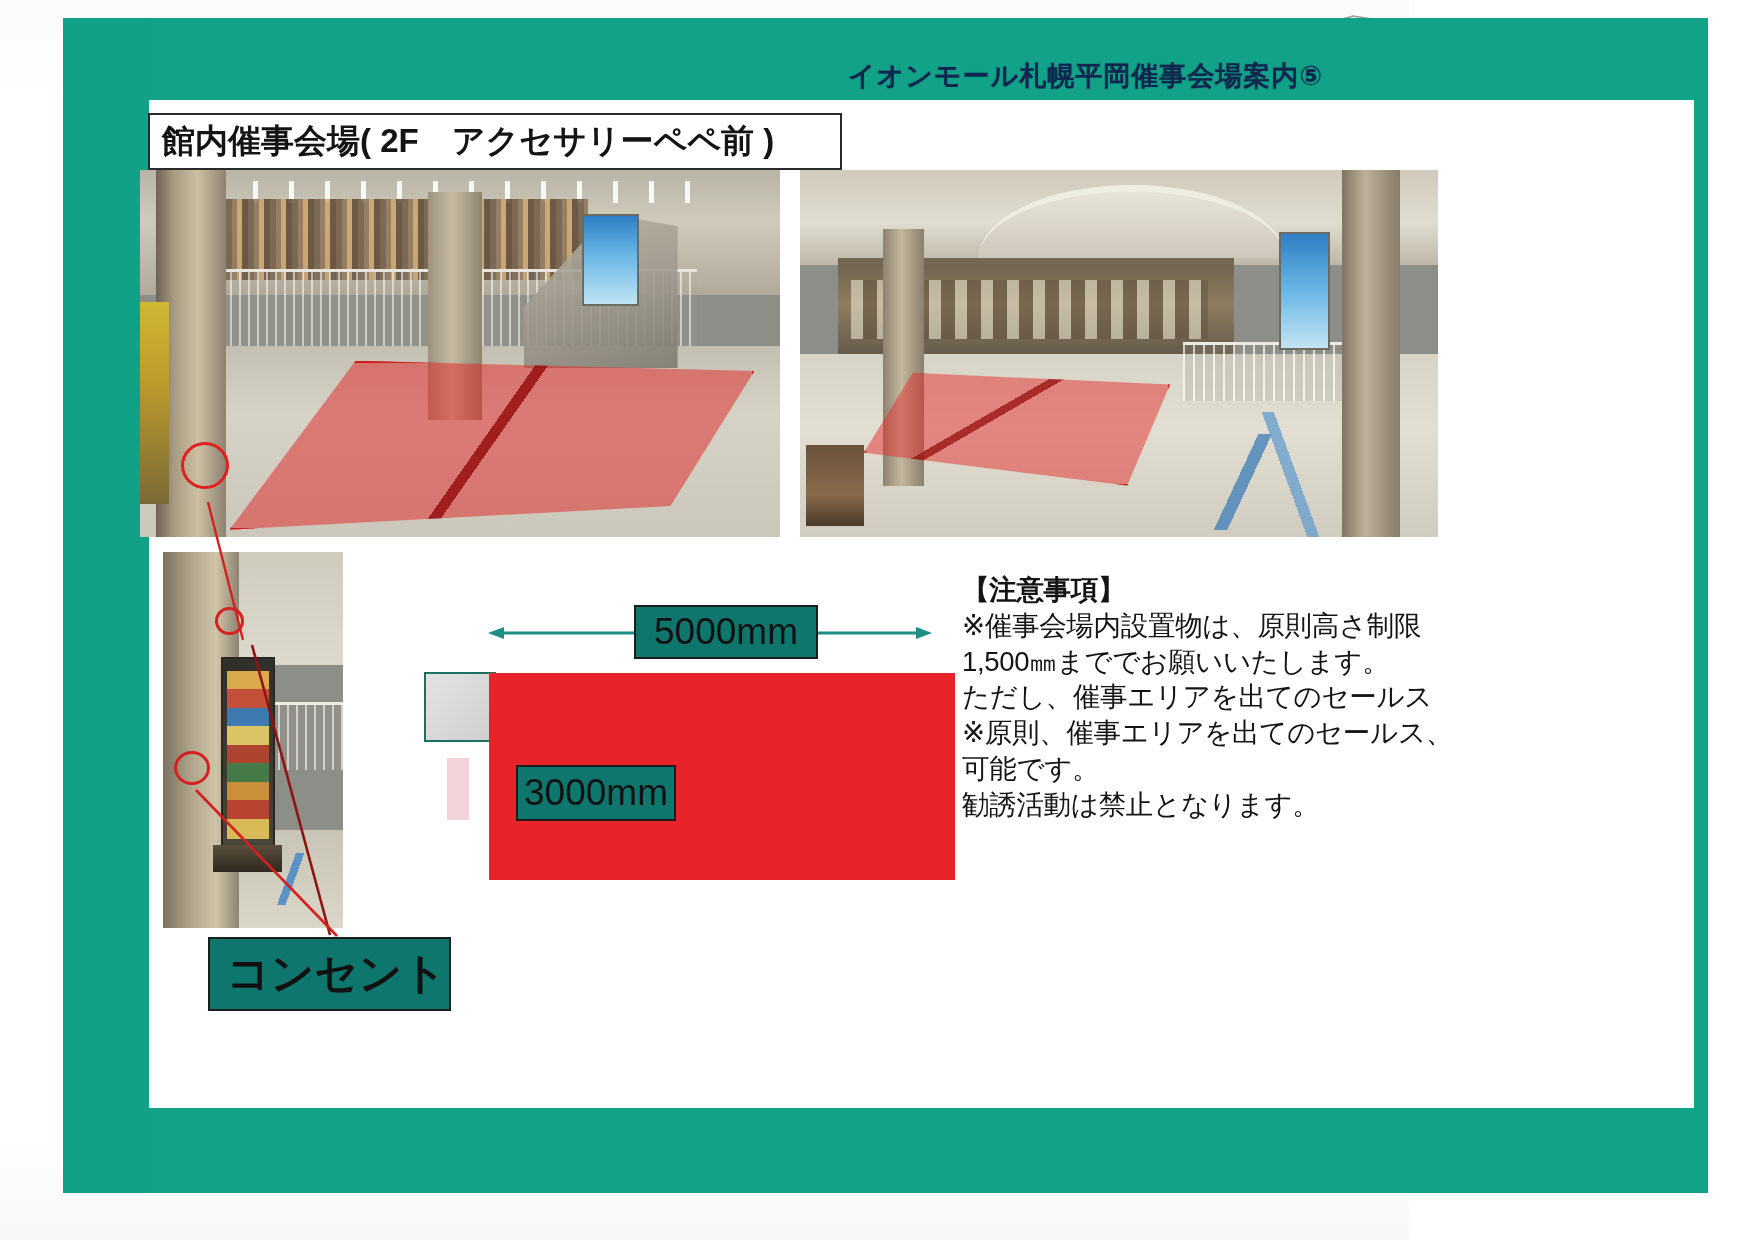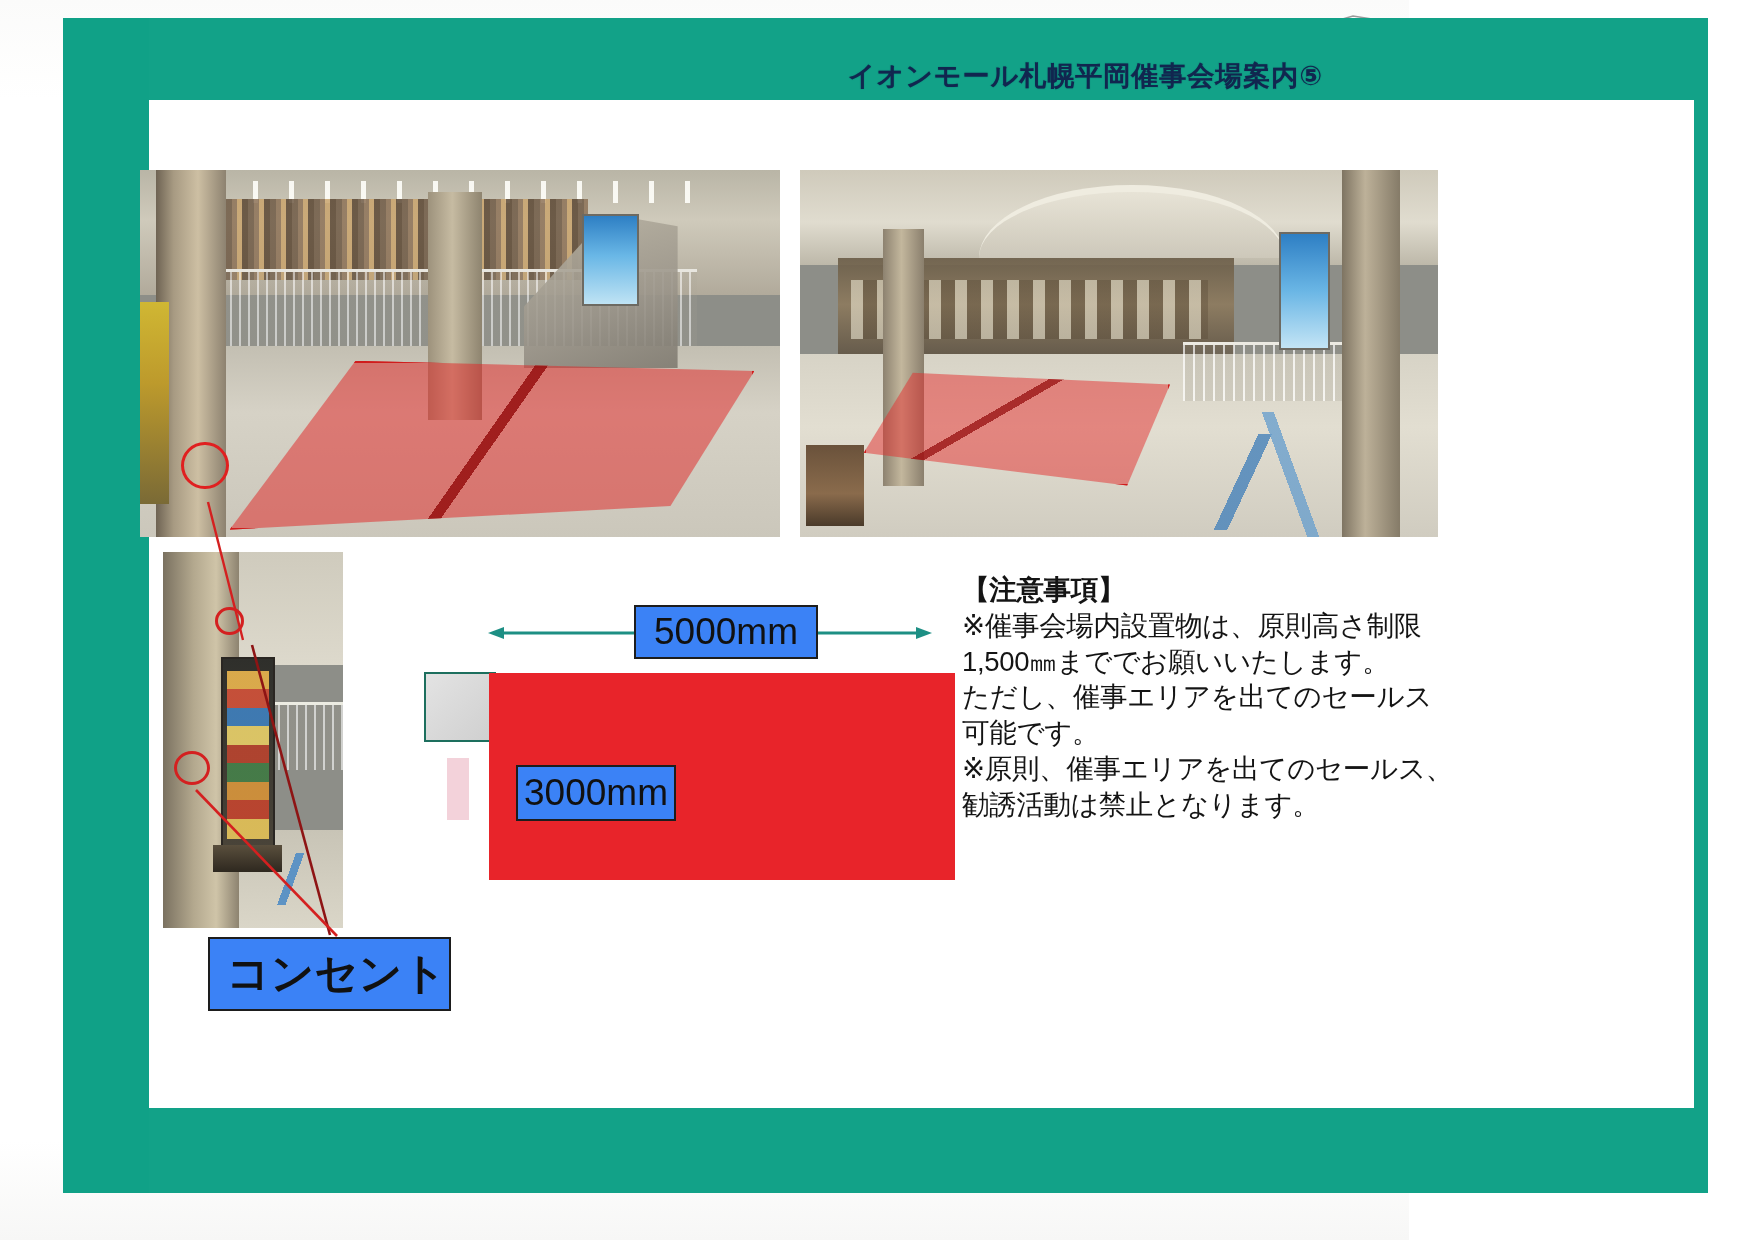--- a/index.html
+++ b/index.html
@@ -185,21 +185,21 @@
   .p3-circle1 { position:absolute; left:29%; top:14.5%; width:16%; height:7.5%;
      border:3px solid #d42020; border-radius:50%; }
   .p3-circle2 { position:absolute; left:6%; top:53%; width:20%; height:9%;
      border:3px solid #d42020; border-radius:50%; }
 
   
   .leader-svg { position:absolute; left:0; top:0; width:1755px; height:1240px; pointer-events:none; }
 
   .label-box {
     position:absolute;
-    background:#3b82f6; border:2px solid #1d1d1d;
+    background:#0f766e; border:2px solid #1d1d1d;
     display:flex; align-items:center; justify-content:center;
     font-weight:400; color:#111;text-align:right;
   }
   #label-5000 { left:634px; top:605px; width:184px; height:54px; font-size:37px; }
   #label-3000 { left:516px; top:765px; width:160px; height:56px; font-size:37px; z-index:6; }
   #label-konsento {
     left:208px; top:937px; width:243px; height:74px; font-size:43px; font-weight:700;padding-left:14px;
   }
 
   #red-rect {
@@ -237,20 +237,23 @@
   <svg class="corner-scan-mark" viewBox="0 0 70 22">
     <path d="M2 14 L30 6 L68 12" stroke="#9a9a9a" stroke-width="1.6" fill="none"></path>
   </svg>
 
   <div class="teal-frame"></div>
   <div class="teal-frame inner-white"></div>
   <div class="teal-left-bar"></div>
 
   <div class="header-title noselect">イオンモール札幌平岡催事会場案内⑤</div>
 
+  <div class="title-box">
+    <span class="t noselect">館内催事会場( 2F　アクセサリーペペ前 )</span>
+  </div>
 
   <div class="photo" id="photo-1">
     <div class="ph-bg">
       <div class="p1-ceiling"></div>
       <div class="p1-lights"></div>
       <div class="p1-shopsband"></div>
       <div class="p1-railing"></div>
       <div class="p1-floor"></div>
       <div class="p1-esc"></div>
       <div class="p1-signboard"></div>
@@ -332,17 +335,17 @@
   </div>
   <div class="label-box" id="label-konsento">
     <span>コンセント</span>
   </div>
 
   <div id="notes">
     <div class="nl head">【注意事項】</div>
     <div class="nl">※催事会場内設置物は、原則高さ制限</div>
     <div class="nl">1,500㎜まででお願いいたします。</div>
     <div class="nl">ただし、催事エリアを出てのセールス</div>
+    <div class="nl">※原則、催事エリアを出てのセールス、</div>
     <div class="nl">可能です。</div>
-    <div class="nl">※原則、催事エリアを出てのセールス、</div>
     <div class="nl">勧誘活動は禁止となります。</div>
   </div>
 </div>
 
 </body></html>

